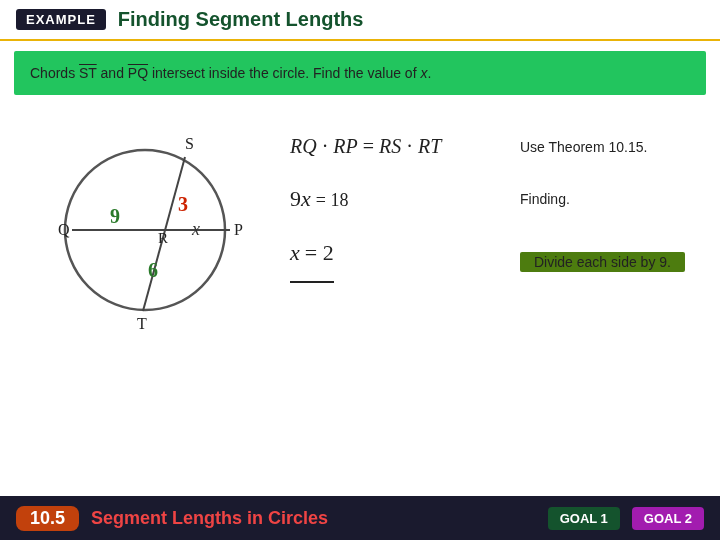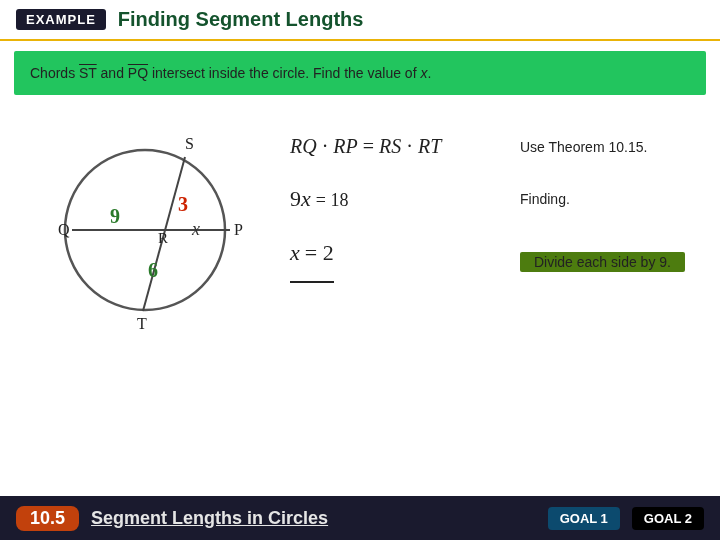--- a/index.html
+++ b/index.html
@@ -129,38 +129,37 @@
     .footer-badge {
       background: #c2410c;
       color: #fff;
       font-weight: bold;
       font-size: 18px;
       padding: 2px 14px;
       border-radius: 8px;
       font-family: Arial, sans-serif;
     }
     .footer-text {
-      color: #e5e5e5;
+      color: #ef4444;
       font-size: 18px;
       font-weight: bold;
       font-family: Arial, sans-serif;
       flex: 1;
-      text-decoration: underline;
     }
     .goal-badge {
-      background: #0c4a6e;
+      background: #14532d;
       color: #fff;
       font-family: Arial, sans-serif;
       font-size: 13px;
       font-weight: bold;
       padding: 4px 12px;
       border-radius: 4px;
     }
     .goal-badge.goal2 {
-      background: #000000;
+      background: #a21caf;
     }
 
     
     .diagram svg text {
       font-family: 'Times New Roman', serif;
     }
   </style>
 </head>
 <body>
 

